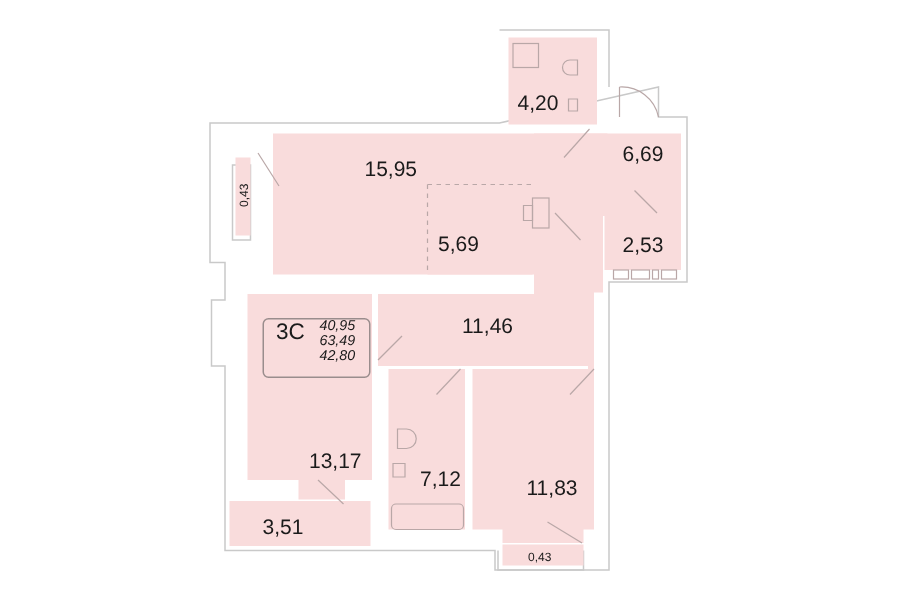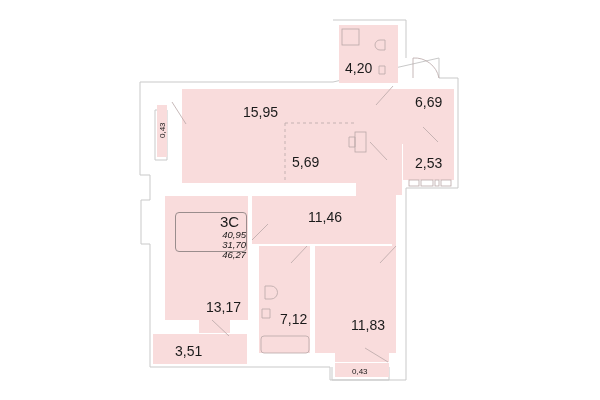--- a/index.html
+++ b/index.html
@@ -3,21 +3,21 @@
   <meta charset="utf-8">
   <style>
     html, body { margin: 0; padding: 0; background: #ffffff; }
     body { width: 600px; height: 400px; overflow: hidden; position: relative; font-family: "Liberation Sans", sans-serif; }
     #plan { position: absolute; left: 0; top: 0; width: 600px; height: 400px; }
     .room { fill: #f9dcdc; }
     .wall { fill: none; stroke: #c9c9c9; stroke-width: 1; }
     .inner { fill: none; stroke: #b9a7a7; stroke-width: 0.8; }
     .area { font-family: "Liberation Sans", sans-serif; font-size: 14px; fill: #1a1a1a; }
     .small { font-family: "Liberation Sans", sans-serif; font-size: 8px; fill: #1a1a1a; }
-    .badge { position: absolute; left: 175px; top: 212px; width: 72px; height: 40px; border: 1px solid #9a8d8d; border-radius: 4px; background: #f9dcdc; box-sizing: border-box; display: flex; align-items: flex-end; flex-direction: column; }
+    .badge { position: absolute; left: 175px; top: 212px; width: 72px; height: 40px; border: 1px solid #9a8d8d; border-radius: 4px; background: #f9dcdc; box-sizing: border-box; display: flex; align-items: flex-start; }
     .badge-code { font-size: 15px; color: #1a1a1a; margin-left: 8px; width: 26px; }
     .badge-vals { display: flex; flex-direction: column; font-size: 9.5px; line-height: 10px; color: #1a1a1a; margin-left: 3px; font-style: italic; }
   </style>
 </head>
 <body>
 
 <svg id="plan" viewBox="0 0 600 400" xmlns="http://www.w3.org/2000/svg">
 
   <g>
     <path class="wall" d="M333 20 H406 V58 M439 58 V78 H458 V188 H406 V380 H330 V367 H150 V244 H141 V200 H150 V175 H140 V82 H333 Z"></path>
@@ -80,16 +80,16 @@
   <text class="area" x="351" y="330">11,83</text>
   <text class="area" x="175" y="356">3,51</text>
   <text class="small" x="0" y="0" transform="translate(165,138) rotate(-90)">0,43</text>
   <text class="small" x="352" y="374">0,43</text>
 </svg>
 
 <div class="badge">
   <span class="badge-code">3С</span>
   <span class="badge-vals">
     <span>40,95</span>
-    <span>31,70</span>
-    <span>46,27</span>
+    <span>63,49</span>
+    <span>42,80</span>
   </span>
 </div>
 
 </body></html>

